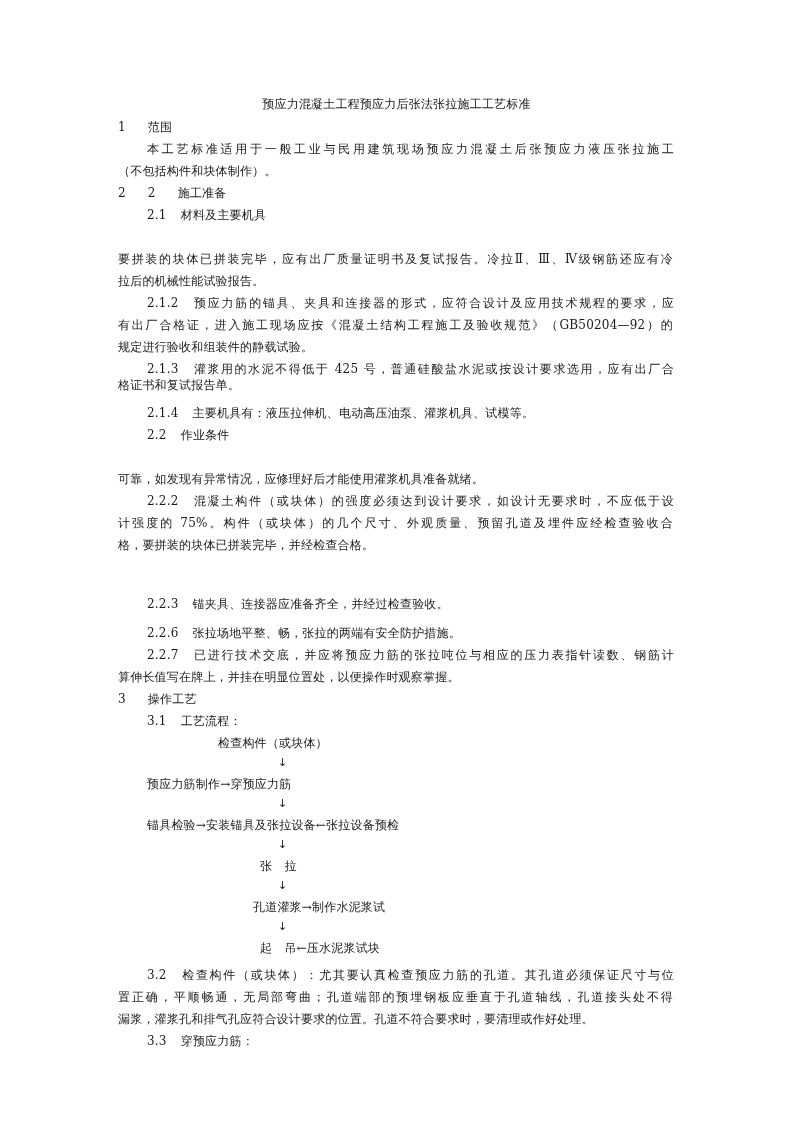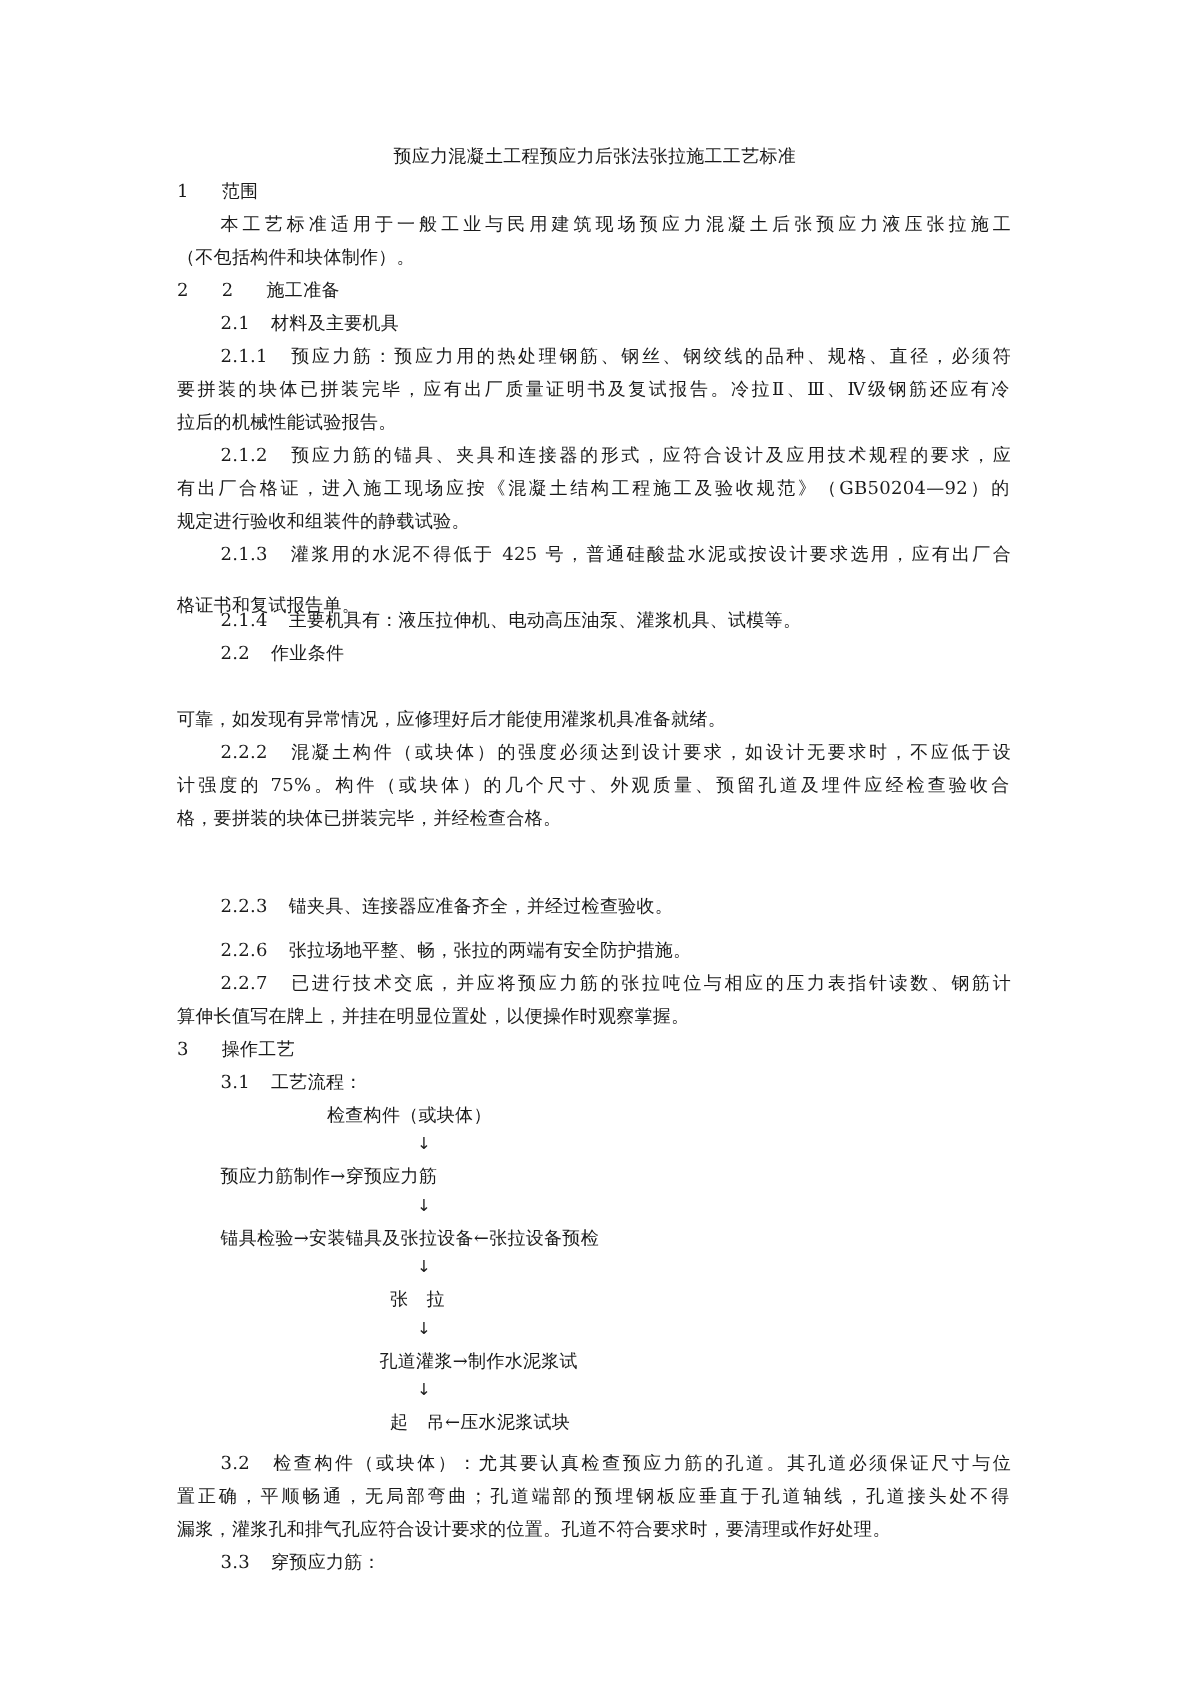--- a/index.html
+++ b/index.html
@@ -28,36 +28,33 @@
   <div class="line" style="left:118px; top:163px;">（不包括构件和块体制作）。</div>
 
   <div class="line" style="left:118px; top:185px;">
     <span>2</span><span class="gap2"></span><span>2</span><span class="gap2"></span><span>施工准备</span>
   </div>
 
   <div class="line" style="left:147px; top:207px;">
     <span>2.1</span><span class="gap1"></span><span>材料及主要机具</span>
   </div>
 
-  <div class="line justify" style="left:147px; top:229px; width:527px;">
-    <span>2.1.1</span><span class="gap1"></span><span>预应力筋：预应力用的热处理钢筋、钢丝、钢绞线的品种、规格、直径，必须符</span>
-  </div>
   <div class="line justify" style="left:118px; top:251px;">要拼装的块体已拼装完毕，应有出厂质量证明书及复试报告。冷拉Ⅱ、Ⅲ、Ⅳ级钢筋还应有冷</div>
   <div class="line" style="left:118px; top:273px;">拉后的机械性能试验报告。</div>
 
   <div class="line justify" style="left:147px; top:295px; width:527px;">
     <span>2.1.2</span><span class="gap1"></span><span>预应力筋的锚具、夹具和连接器的形式，应符合设计及应用技术规程的要求，应</span>
   </div>
   <div class="line justify" style="left:118px; top:317px;">有出厂合格证，进入施工现场应按《混凝土结构工程施工及验收规范》（GB50204—92）的</div>
   <div class="line" style="left:118px; top:339px;">规定进行验收和组装件的静载试验。</div>
 
   <div class="line justify" style="left:147px; top:361px; width:527px;">
     <span>2.1.3</span><span class="gap1"></span><span>灌浆用的水泥不得低于 425 号，普通硅酸盐水泥或按设计要求选用，应有出厂合</span>
   </div>
-  <div class="line" style="left:118px; top:395px;text-align:right;">格证书和复试报告单。</div>
+  <div class="line" style="left:118px; top:377px;text-align:right;">格证书和复试报告单。</div>
 
   <div class="line" style="left:147px; top:405px;">
     <span>2.1.4</span><span class="gap1"></span><span>主要机具有：液压拉伸机、电动高压油泵、灌浆机具、试模等。</span>
   </div>
 
   <div class="line" style="left:147px; top:427px;">
     <span>2.2</span><span class="gap1"></span><span>作业条件</span>
   </div>
 
   <div class="line" style="left:118px; top:471px;">可靠，如发现有异常情况，应修理好后才能使用灌浆机具准备就绪。</div>

